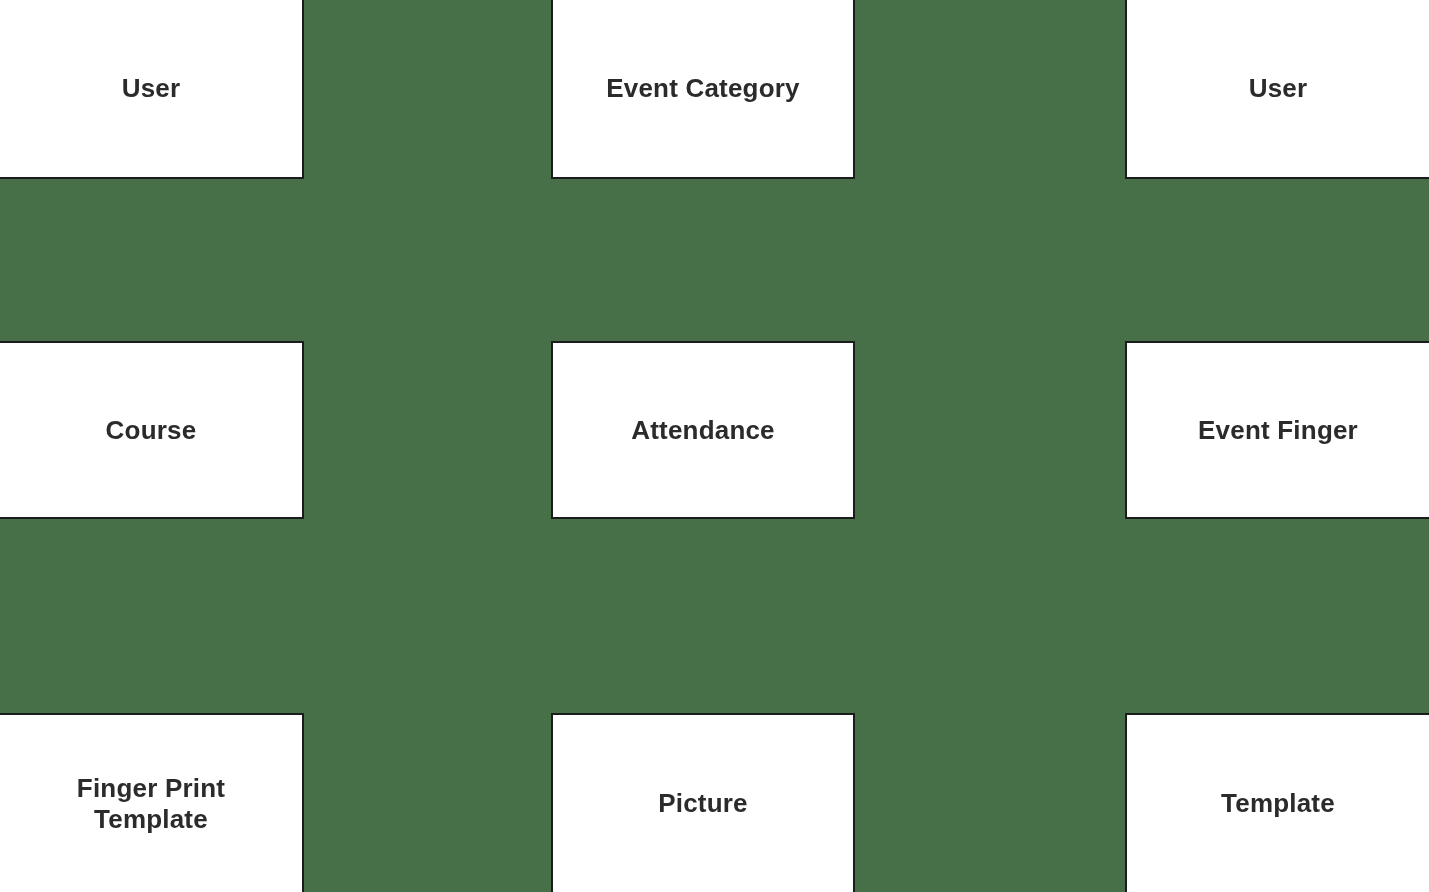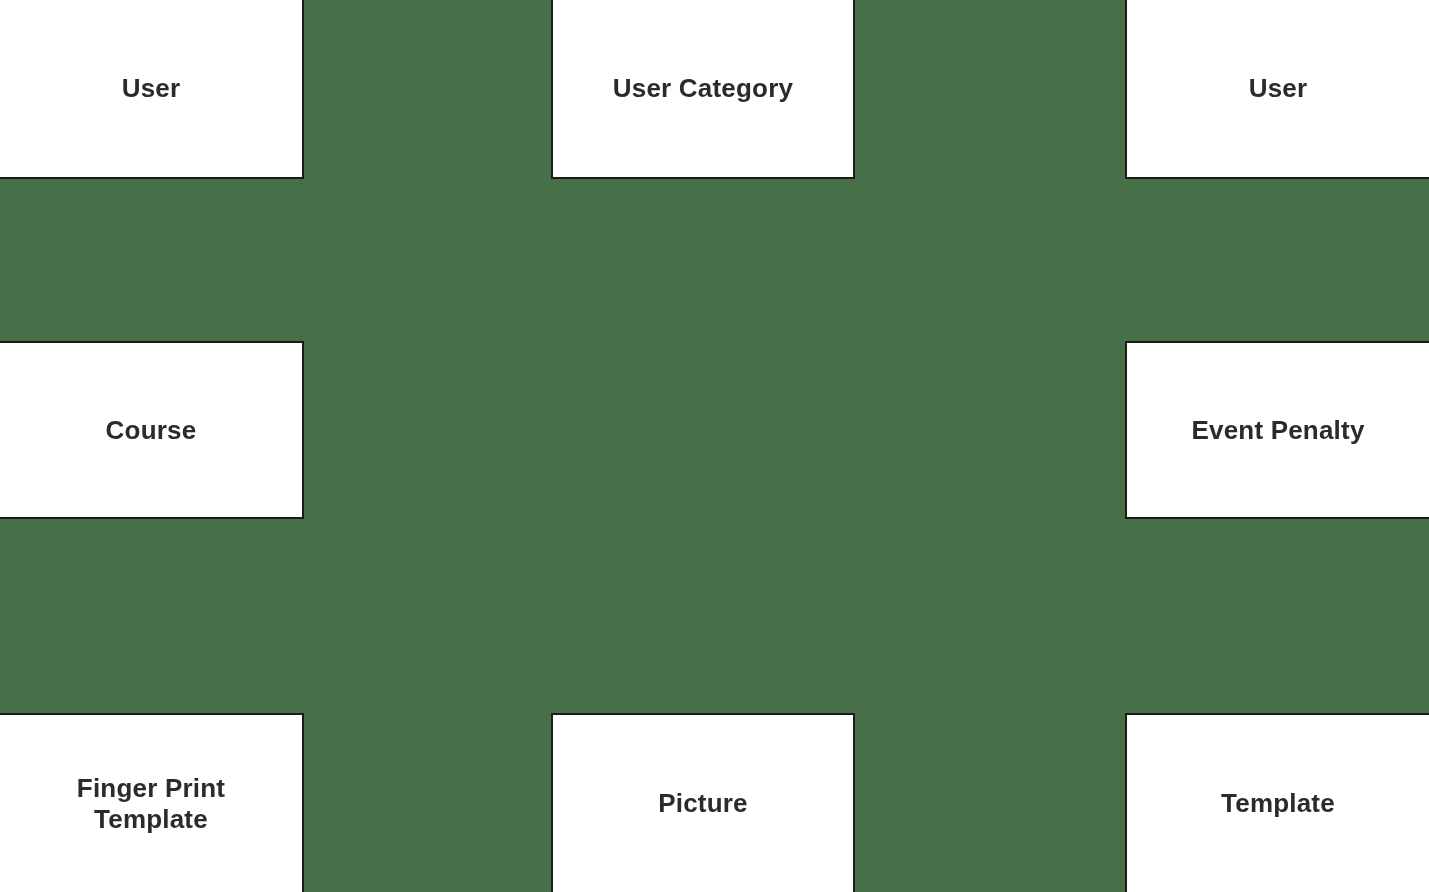--- a/index.html
+++ b/index.html
@@ -53,34 +53,37 @@
 </head>
 <body>
 
 <div id="canvas">
 
   <div class="entity-box col-1 row-1">
     <span class="entity-label">User</span>
   </div>
 
   <div class="entity-box col-2 row-1">
-    <span class="entity-label">User Category</span>
+    <span class="entity-label">Event Category</span>
   </div>
 
   <div class="entity-box col-3 row-1">
     <span class="entity-label">User</span>
   </div>
 
   <div class="entity-box col-1 row-2">
     <span class="entity-label">Course</span>
   </div>
 
+  <div class="entity-box col-2 row-2">
+    <span class="entity-label">Attendance</span>
+  </div>
 
   <div class="entity-box col-3 row-2">
-    <span class="entity-label">Event Penalty</span>
+    <span class="entity-label">Event Finger</span>
   </div>
 
   <div class="entity-box col-1 row-3">
     <span class="entity-label">Finger Print
 Template</span>
   </div>
 
   <div class="entity-box col-2 row-3">
     <span class="entity-label">Picture</span>
   </div>

